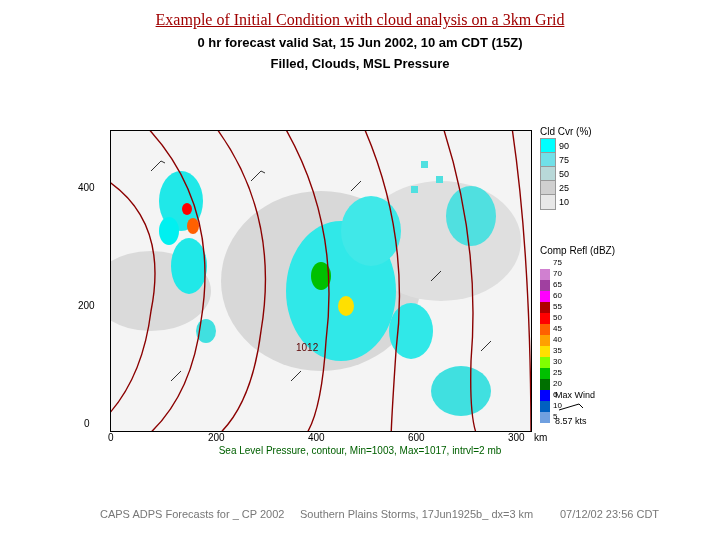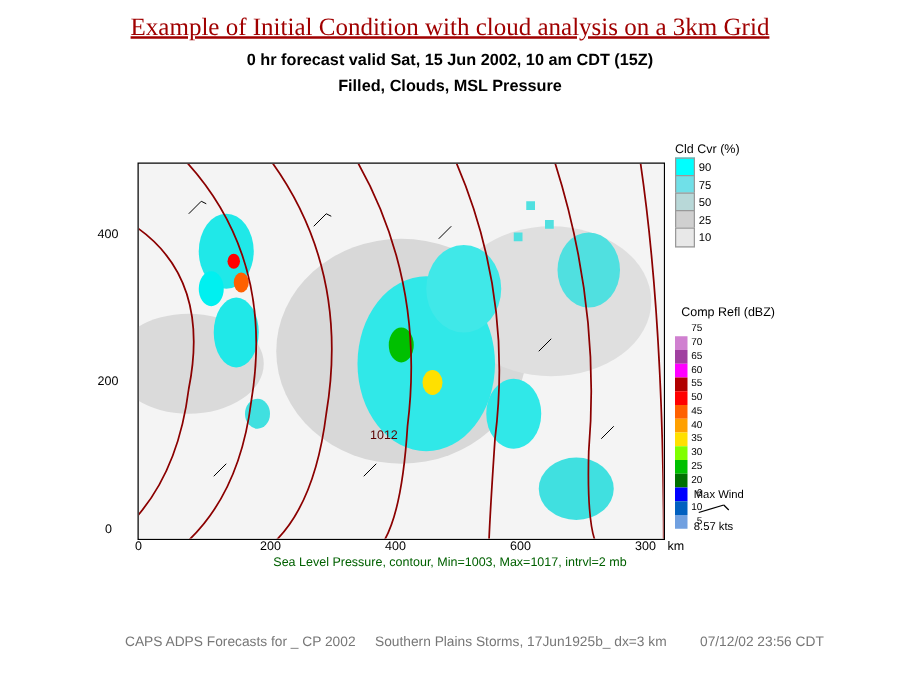--- a/index.html
+++ b/index.html
@@ -7,21 +7,21 @@
     padding: 0;
     width: 720px;
     height: 540px;
     background: #fff;
     font-family: "Times New Roman", serif;
     position: relative;
     overflow: hidden;
   }
   .slide-title {
     text-align: center;
-    font-size: 20px;
+    font-size: 16px;
     color: #A00000;
     text-decoration: underline;
     margin: 10px 40px 4px 40px;
     line-height: 1.2;
   }
   .chart-head {
     text-align: center;
     font-family: Arial, sans-serif;
     font-weight: bold;
     font-size: 13px;
@@ -41,21 +41,21 @@
     left:0; top:0; right:0; bottom:0;
   }
   .ytick, .xtick {
     position: absolute;
     font-size: 10px;
     font-family: Arial, sans-serif;
   }
   .legend {
     position: absolute;
     left: 540px;
-    top: 114px;
+    top: 126px;
     width: 80px;
     font-size: 9px;
     font-family: Arial, sans-serif;
   }
   .leg-title { font-size: 10px; margin-bottom:2px; }
   .leg-row { display:flex; align-items:center; height:14px; }
   .leg-sw { width:14px; height:14px; margin-right:3px; border:1px solid #999; }
   .leg-bar { width:10px; height:11px; display:inline-block; }
   .leg-col { display:flex; flex-direction:column; }
   .caption {
@@ -173,21 +173,21 @@
         <span class="leg-sw" style="background: rgb(208, 208, 208);"></span>
         <span>25</span>
       </div>
       <div class="leg-row">
         <span class="leg-sw" style="background: rgb(232, 232, 232);"></span>
         <span>10</span>
       </div>
     </div>
 </div>
 
-<div class="legend" style="top:245px;text-align:right;">
+<div class="legend" style="top:245px;">
   <div class="leg-title">Comp Refl (dBZ)</div>
   <div style="display:flex;">
     <div id="leg-refl-bars" class="leg-col">
         <span class="leg-bar" style="background: rgb(255, 255, 255);"></span>
         <span class="leg-bar" style="background: rgb(208, 128, 208);"></span>
         <span class="leg-bar" style="background: rgb(160, 64, 160);"></span>
         <span class="leg-bar" style="background: rgb(255, 0, 255);"></span>
         <span class="leg-bar" style="background: rgb(176, 0, 0);"></span>
         <span class="leg-bar" style="background: rgb(255, 0, 0);"></span>
         <span class="leg-bar" style="background: rgb(255, 96, 0);"></span>

